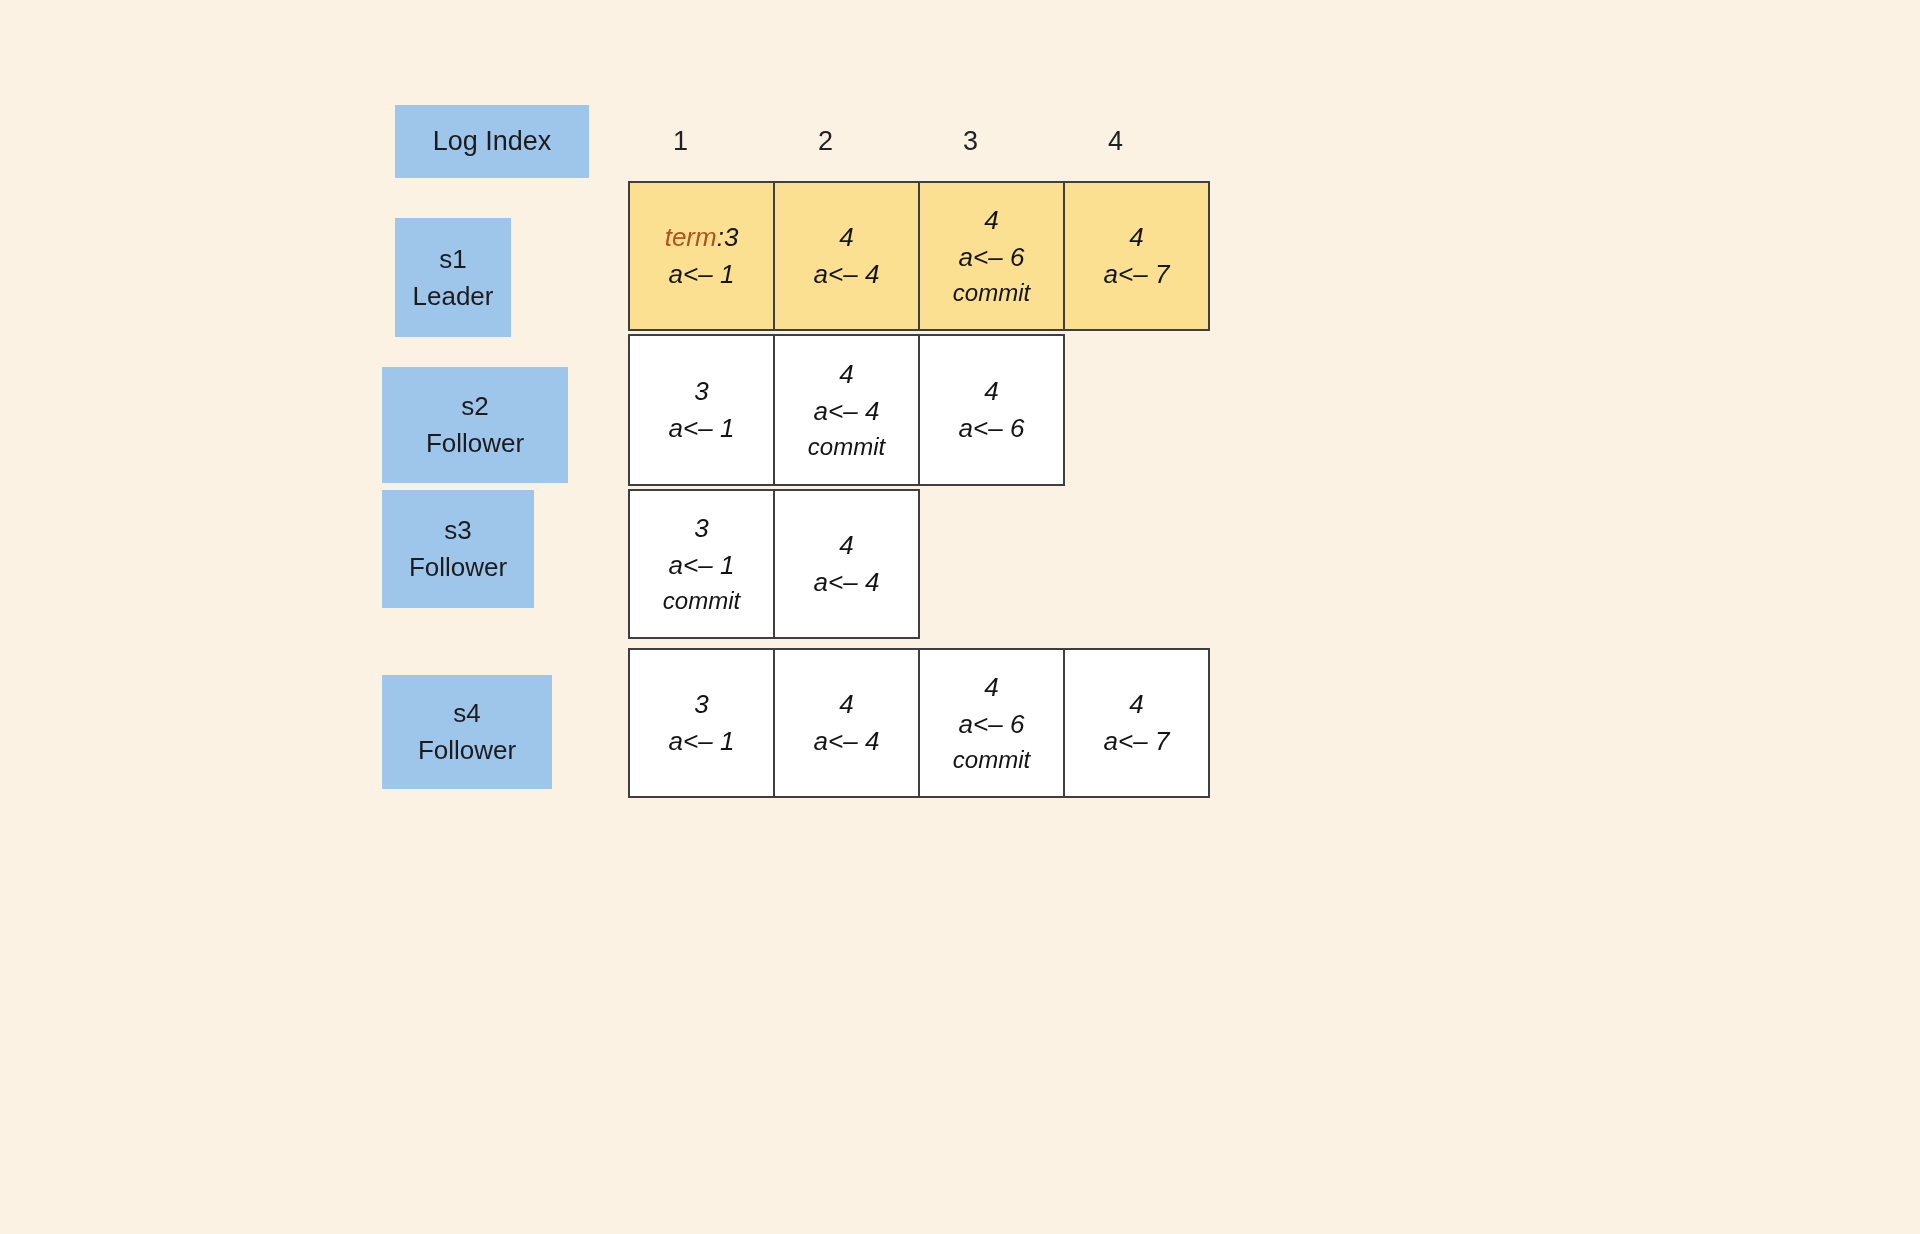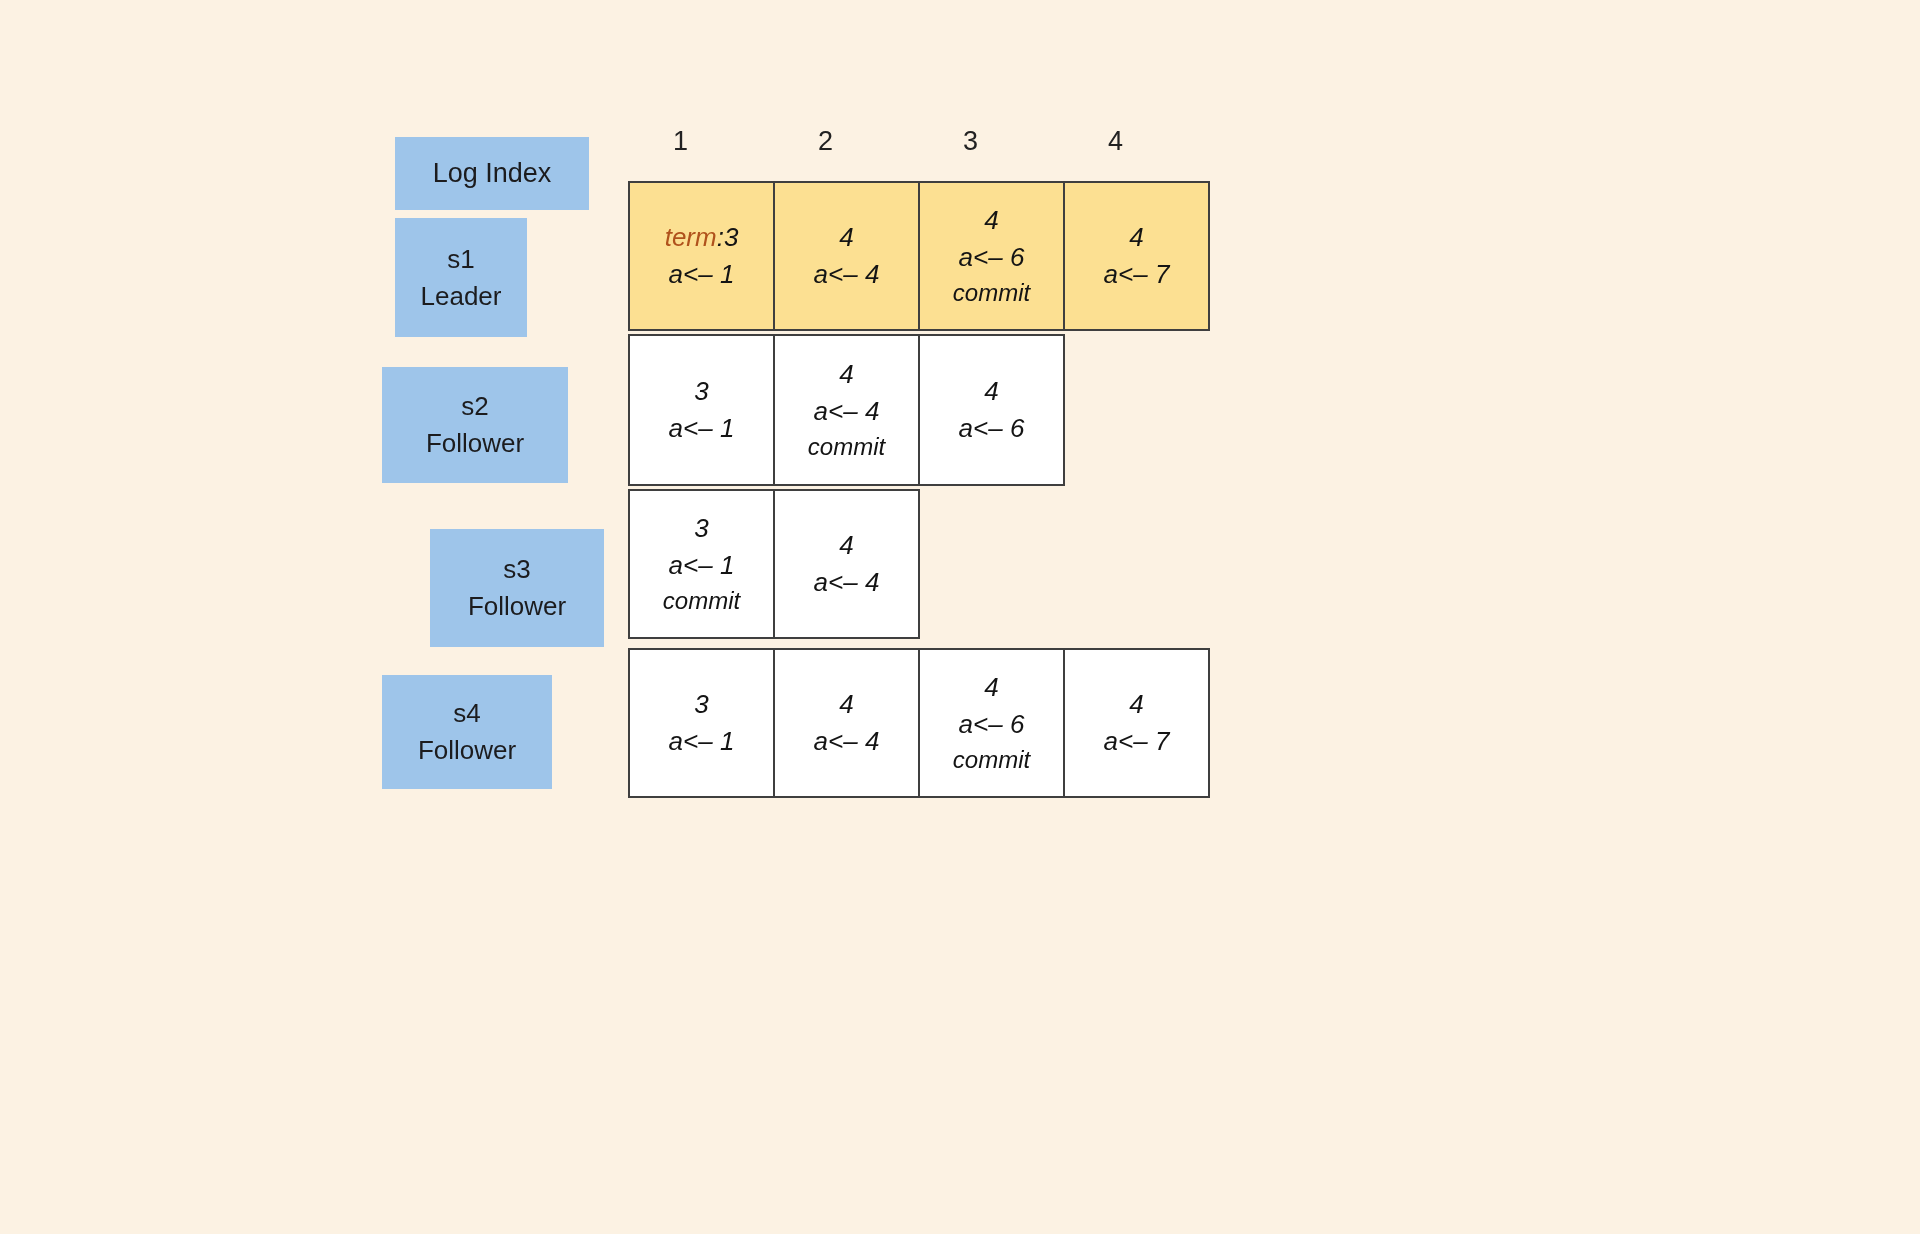--- a/index.html
+++ b/index.html
@@ -5,25 +5,25 @@
   * { margin:0; padding:0; box-sizing:border-box; }
   html,body { width:1920px; height:1234px; }
   body { font-family:"Liberation Sans","DejaVu Sans",sans-serif; }
   .canvas { position:relative; width:1920px; height:1234px; background:#fcf2e3; overflow:hidden; }
 
   .blue-box {
     position:absolute; background:#9ec5ea;
     display:flex; flex-direction:column; align-items:center; justify-content:center;
     color:#1c1c1e; text-align:center;
   }
-  #log-index { left:395px; top:105px; width:194px; height:73px; font-size:27px;margin-top:32px; }
+  #log-index { left:395px; top:105px; width:194px; height:73px; font-size:27px; }
   .server-line { font-size:26px; line-height:37px; }
-  #label-s1 { left:395px; top:218px; width:132px; height:119px; }
+  #label-s1 { left:395px; top:218px; width:116px; height:119px; }
   #label-s2 { left:382px; top:367px; width:186px; height:116px; }
-  #label-s3 { left:382px; top:529px; width:174px; height:118px;margin-left:48px; }
+  #label-s3 { left:382px; top:490px; width:152px; height:118px; }
   #label-s4 { left:382px; top:675px; width:170px; height:114px; }
 
   .col-headers { position:absolute; left:608px; top:105px; height:73px; display:flex; }
   .col-header { width:145px; display:flex; align-items:center; justify-content:center; font-size:27px; color:#222; }
 
   .log-row { position:absolute; left:628px; display:flex;font-style:italic; }
   .cell {
     width:147px; border:2px solid #3f3f3f; background:#ffffff;
     display:flex; flex-direction:column; align-items:center; justify-content:center;
     color:#141414; text-align:center;

